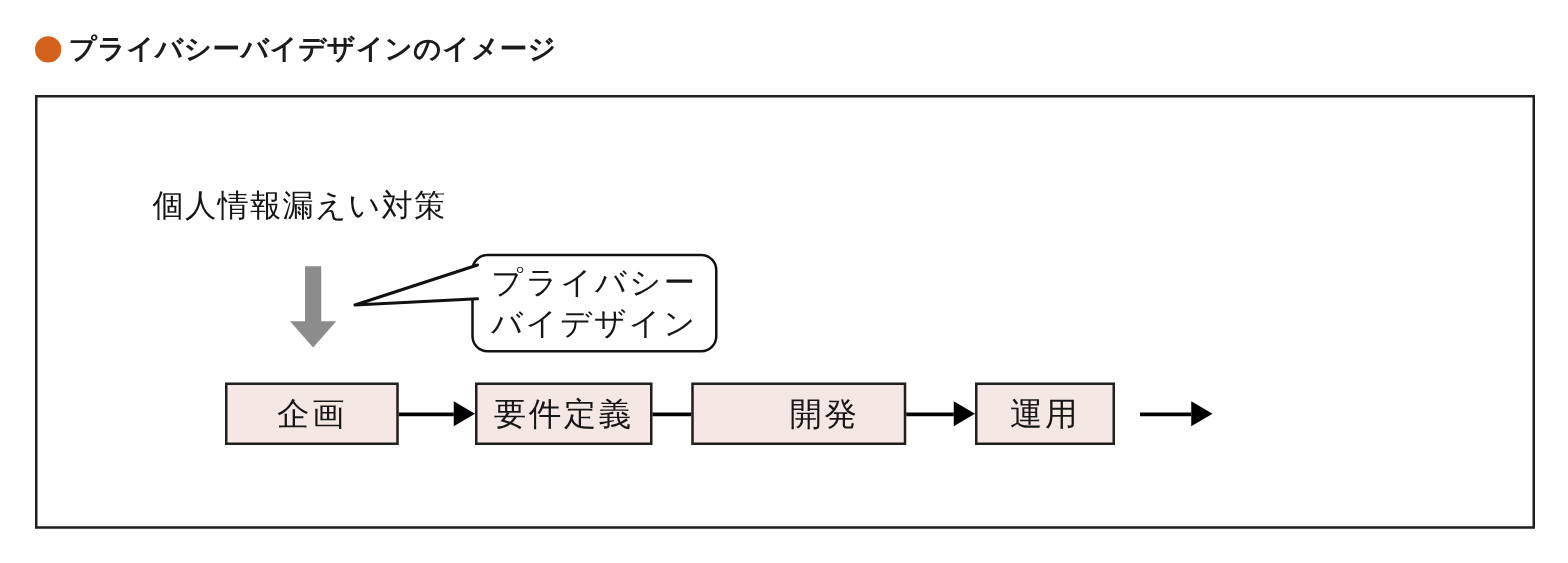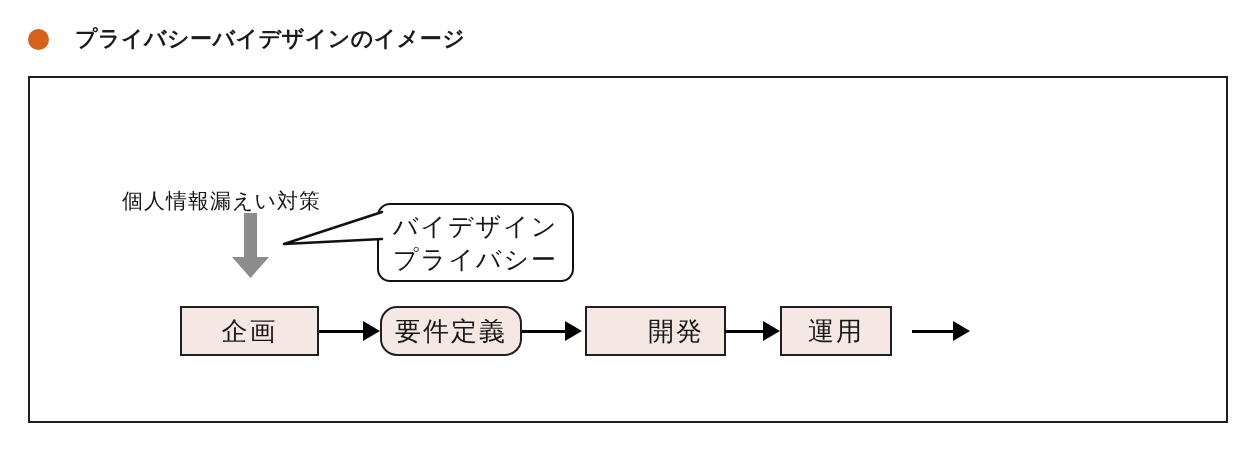--- a/index.html
+++ b/index.html
@@ -13,21 +13,21 @@
     overflow: hidden;
   }
 
   
   .title-row {
     position: absolute;
     left: 28px;
     top: 24px;
     display: flex;
     align-items: center;
-    gap: 26px;
+    gap: 6px;
     font-family: Liberation Serif, serif;
   }
   .bullet {
     width: 21px;
     height: 21px;
     border-radius: 50%;
     background: var(--bullet, #d4621c);
     flex: 0 0 auto;
   }
   .page-title {
@@ -47,25 +47,24 @@
     height: 347px;
     border: 2px solid var(--border, #1f1f1f);
     background: #ffffff;
   }
 
   
   .annotation {
     position: absolute;
     left: 92px;
     top: 70px;
-    font-size: 21px;
+    font-size: 25px;
     letter-spacing: 1px;
     color: #161616;
     white-space: nowrap;
-    margin-top: 39px;
   }
 
   
   .callout {
     position: absolute;
     left: 347px;
     top: 125px;
     width: 197px;
     height: 79px;
     background: #ffffff;
@@ -99,22 +98,22 @@
     border: 2.5px solid var(--border, #1f1f1f);
     display: flex;
     align-items: center;
     justify-content: center;
     font-size: 26px;
     letter-spacing: 2px;
     color: #161616;
     white-space: nowrap;
   }
   .stage-0 { left: 150px; width: 139px; }
-  .stage-1 { left: 350px; width: 142px; border-radius: 17px; }
-  .stage-2 { left: 555px; width: 141px; padding-left: 41px; }
+  .stage-1 { left: 350px; width: 142px; }
+  .stage-2 { left: 523px; width: 172px; padding-left: 41px; }
   .stage-3 { left: 750px; width: 112px; }
   .stage-4 { left: 940px; width: 134px; }
 
   .connector {
     position: absolute;
     top: 243px;
     height: 20px;
     display: flex;
     align-items: center;
   }
@@ -141,22 +140,22 @@
 <div class="title-row">
   <span class="bullet"></span>
   <h1 class="page-title">プライバシーバイデザインのイメージ</h1>
 </div>
 
 <div class="frame">
 
   <div class="annotation">個人情報漏えい対策</div>
 
   <div class="callout">
+    <div>プライバシー</div>
     <div>バイデザイン</div>
-    <div>プライバシー</div>
   </div>
 
   <svg class="overlay" viewBox="0 0 1196 343" xmlns="http://www.w3.org/2000/svg">
 
     <polygon points="214,135 227,135 227,179 239,179 220.5,200 202,179 214,179" style="fill: var(--gray-arrow, #8c8c8c);"></polygon>
 
     <path d="M 352,134 L 254,166 L 352,161" style="fill:#ffffff; stroke:#111111; stroke-width:2.5; stroke-linejoin:round; stroke-linecap:round;"></path>
   </svg>
 
   <div class="stage stage-0">企画</div>

